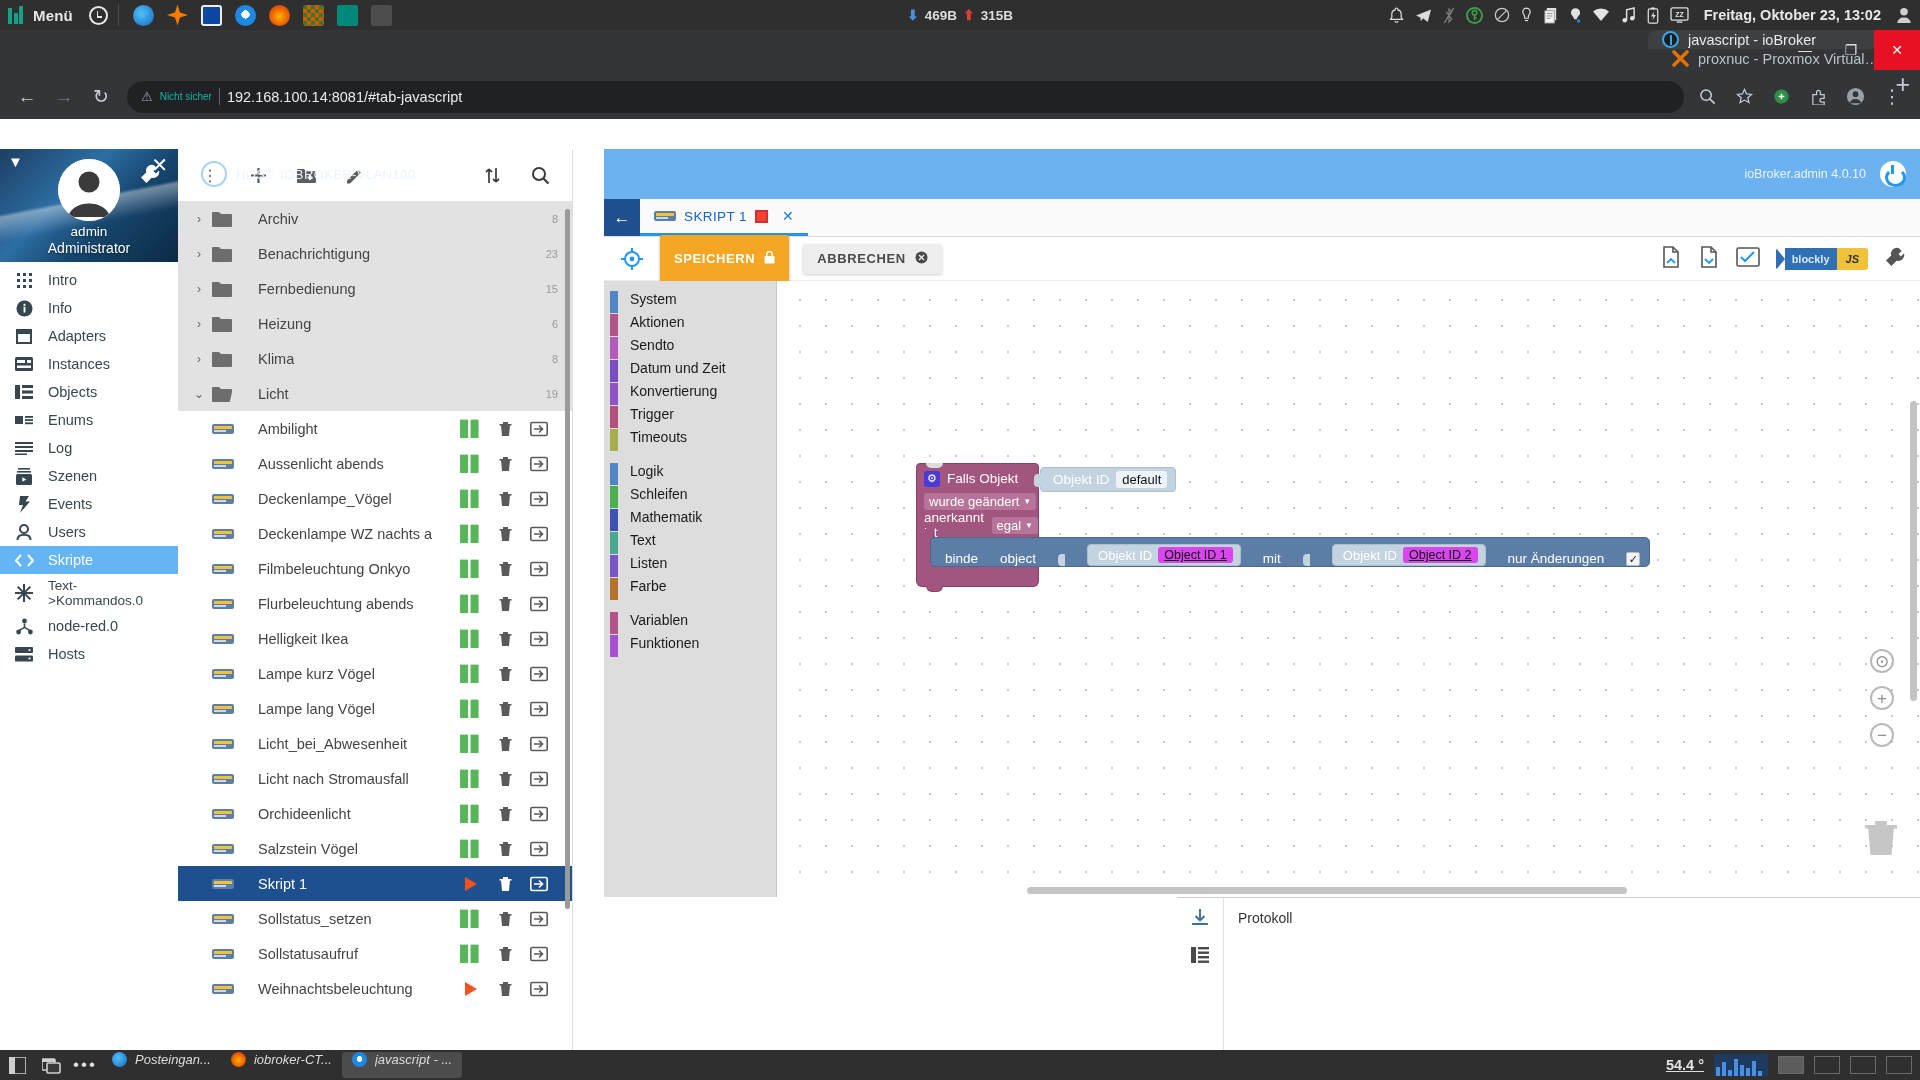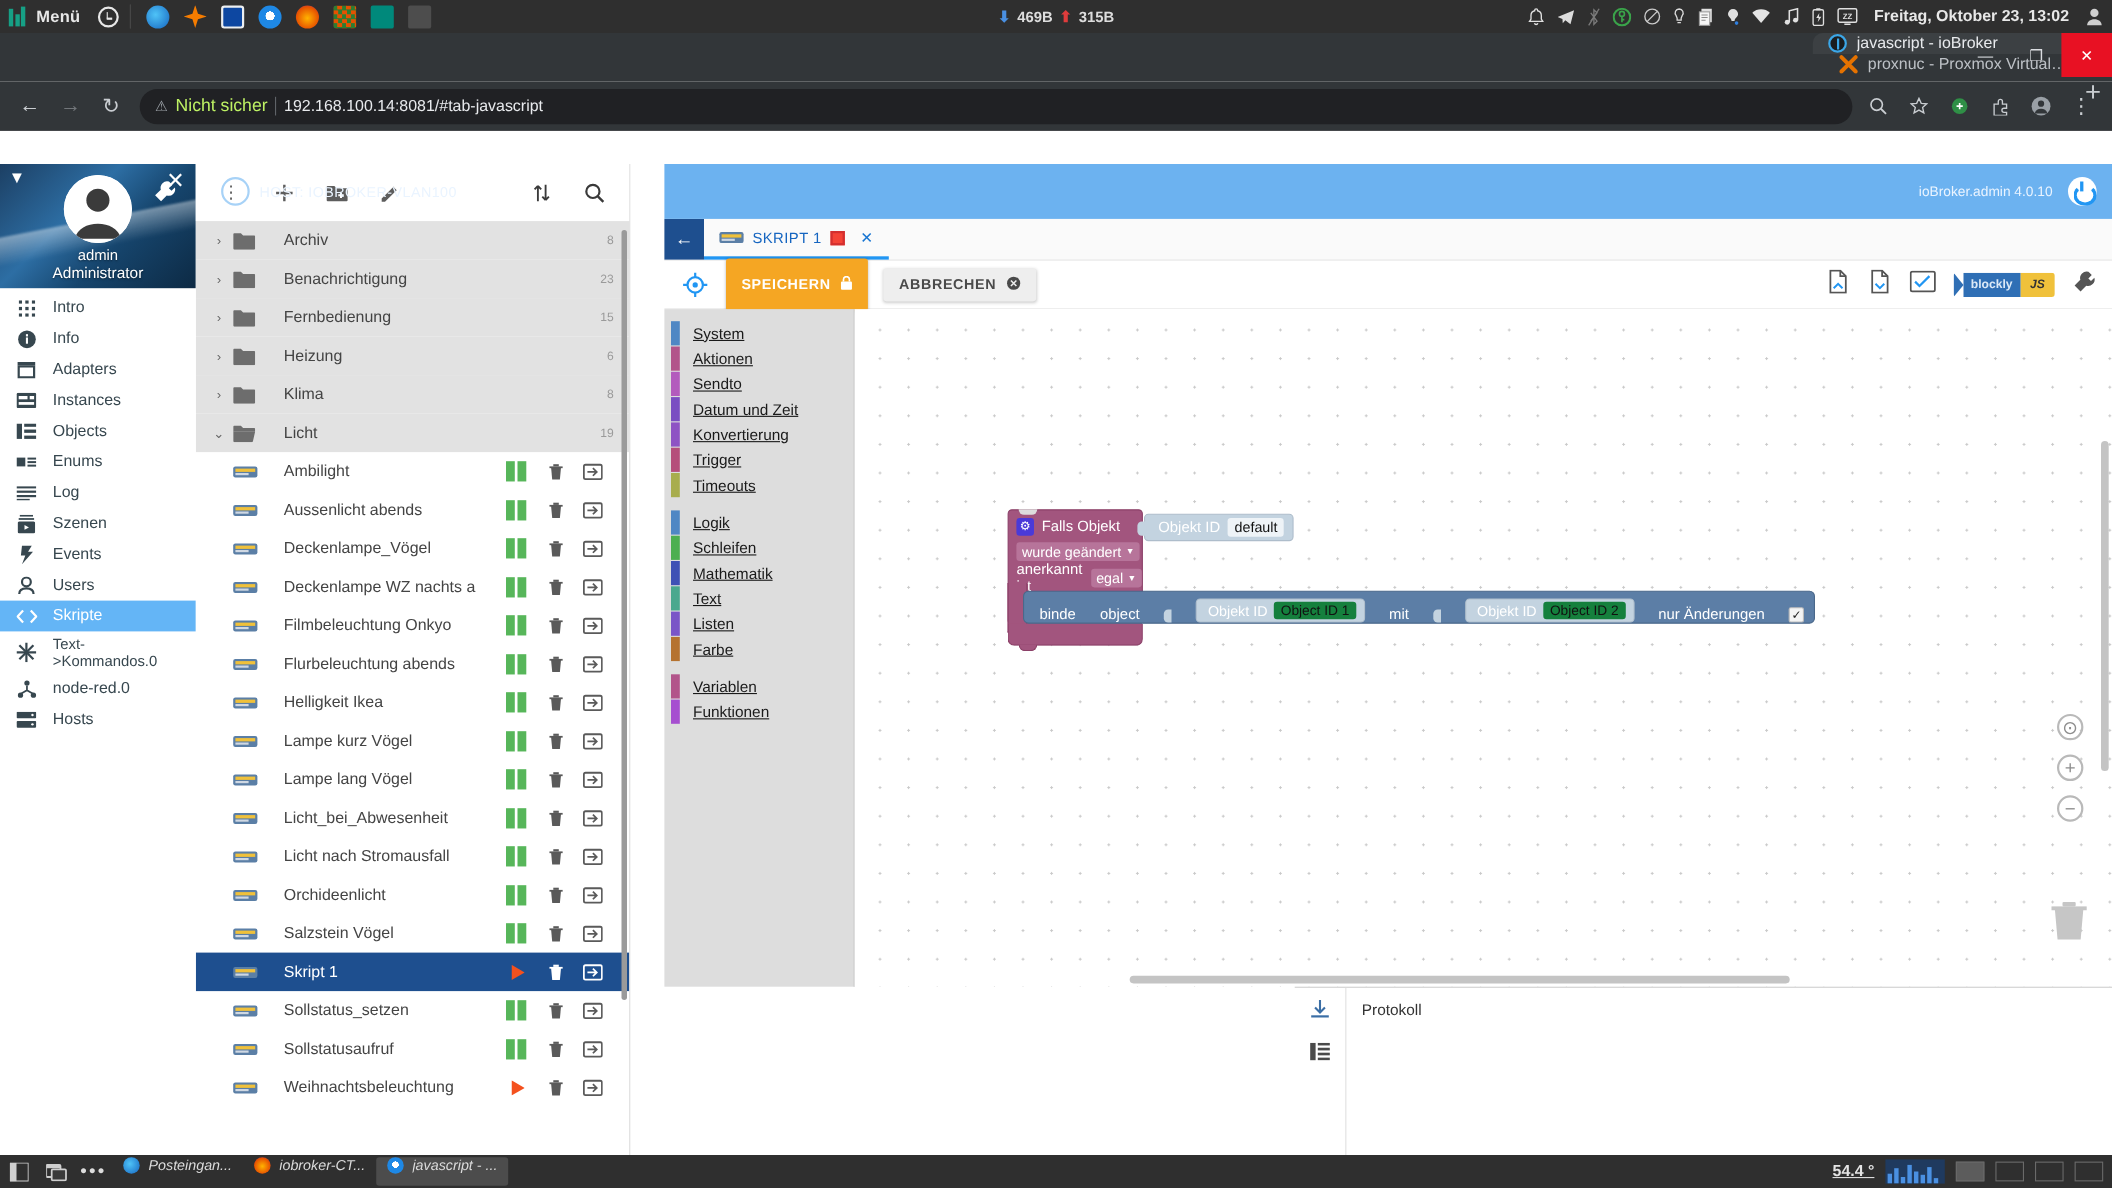--- a/index.html
+++ b/index.html
@@ -61,21 +61,21 @@
   .chrome-omnibar {
     height:45px; background:#323639; display:flex; align-items:center; gap:3px; padding:0 10px;
   }
   .nav-ico { width:34px; height:34px; display:flex; align-items:center; justify-content:center; color:#c9cdd1; font-size:19px;}
   .nav-ico.dim { color:#72767a; }
   .omnibox {
     flex:1; height:32px; background:#202124; border-radius:16px; margin:0 6px;
     display:flex; align-items:center; gap:7px; padding:0 14px; color:#dadce0; font-size:14.5px;
   }
   .warn-tri { color:#9aa0a6; font-size:13px; }
-  .not-secure { color:#bef264; font-size:16px;text-align:center;}
+  .not-secure { color:#14b8a6; font-size:10px;text-align:center;}
   .om-sep { width:1px; height:17px; background:#5f6368; }
   .om-url { color:#e8eaed; font-size:14.5px; }
   .omni-right { display:flex; align-items:center; gap:9px; padding-right:4px;}
   .omni-right .nav-ico { width:28px; }
 
   
   .iob { position:absolute; top:119px; left:0; width:1920px; height:931px; background:#fff; overflow:hidden; }
 
   
   .drawer { position:absolute; left:0; top:0; width:178px; height:931px; background:#fff; }
@@ -182,21 +182,21 @@
   }
   .tb-right { margin-left:auto; display:flex; align-items:center; gap:16px; }
   .toggle-pill { display:flex; align-items:center; height:22px; border-radius:3px; overflow:hidden; font-size:11px; font-weight:bold;}
   .tp-blockly { background:#2f6fb5; color:#dbe9f7; padding:0 7px; height:22px; display:flex; align-items:center;}
   .tp-js { background:#f0c13b; color:#333; padding:0 9px; height:22px; display:flex; align-items:center; font-style:italic;}
   .tp-arrow{ width:0;height:0;border-top:11px solid transparent;border-bottom:11px solid transparent;border-left:9px solid #2f6fb5;}
 
   
   .blockly-wrap { position:absolute; top:132px; left:0; right:0; bottom:183px; display:flex; }
   .bl-toolbox { width:173px; background:#ddd; padding-top:10px; border-right:1px solid #c7c7c7; overflow:hidden;}
-  .bl-cat { display:flex; align-items:center; gap:12px; height:23px; font-size:14px; color:#1a1a1a; padding-left:6px;text-decoration:underline;}
+  .bl-cat { display:flex; align-items:flex-start; gap:12px; height:23px; font-size:14px; color:#1a1a1a; padding-left:6px;}
   .bl-swatch { width:8px; height:22px; flex:0 0 8px; }
   .bl-gap { height:11px; }
   .bl-canvas { flex:1; position:relative; background-color:#fff;
     background-image: radial-gradient(#c9c9c9 1.05px, transparent 1.05px);
     background-size: 26px 26px; background-position: 10px 6px; overflow:hidden; }
 
   .blk-if {
     position:absolute; left:139px; top:182px; width:123px;
     background:#a2557e; border:1px solid #8b4068; border-radius:4px 4px 6px 6px;
     padding:4px 0 0 0;
@@ -220,21 +220,21 @@
   }
   .blk-bind {
     position:absolute; left:153px; top:256px; height:30px;
     background:#5c7ea6; border:1px solid #4a688a; border-radius:5px;
     display:flex; align-items:flex-end; gap:22px; padding:0 9px 0 14px; color:#fff; font-size:13.5px;
   }
   .inner-obj {
     background:#c3d3e0; border:1px solid #b0bfcd; border-radius:4px; height:22px;
     display:flex; align-items:center; gap:6px; padding:0 7px 0 10px; color:#fff; font-size:13px; position:relative;
   }
-  .inner-obj .fieldbox { background:#15803d; color:#111; border-radius:3px; padding:1px 6px; font-size:12.5px; }
+  .inner-obj .fieldbox { background:#d946ef; color:#111; border-radius:3px; padding:1px 6px; font-size:12.5px;text-decoration:underline; }
   .cpuzzle { width:7px; height:12px; background:#c3d3e0; border-radius:4px 0 0 4px; }
   .chkbox { width:14px; height:14px; background:#f4f4f4; border:1px solid #bbb; border-radius:2px;
     display:flex; align-items:center; justify-content:center; color:#222; font-size:11px; }
   .blk-statch {
     position:absolute; left:139px; top:249px; width:18px; height:45px; background:#a2557e; border:1px solid #8b4068; border-top:none;
   }
   .blk-if-foot {
     position:absolute; left:139px; top:286px; width:123px; height:20px;
     background:#a2557e; border:1px solid #8b4068; border-top:none; border-radius:0 0 6px 6px;
   }

